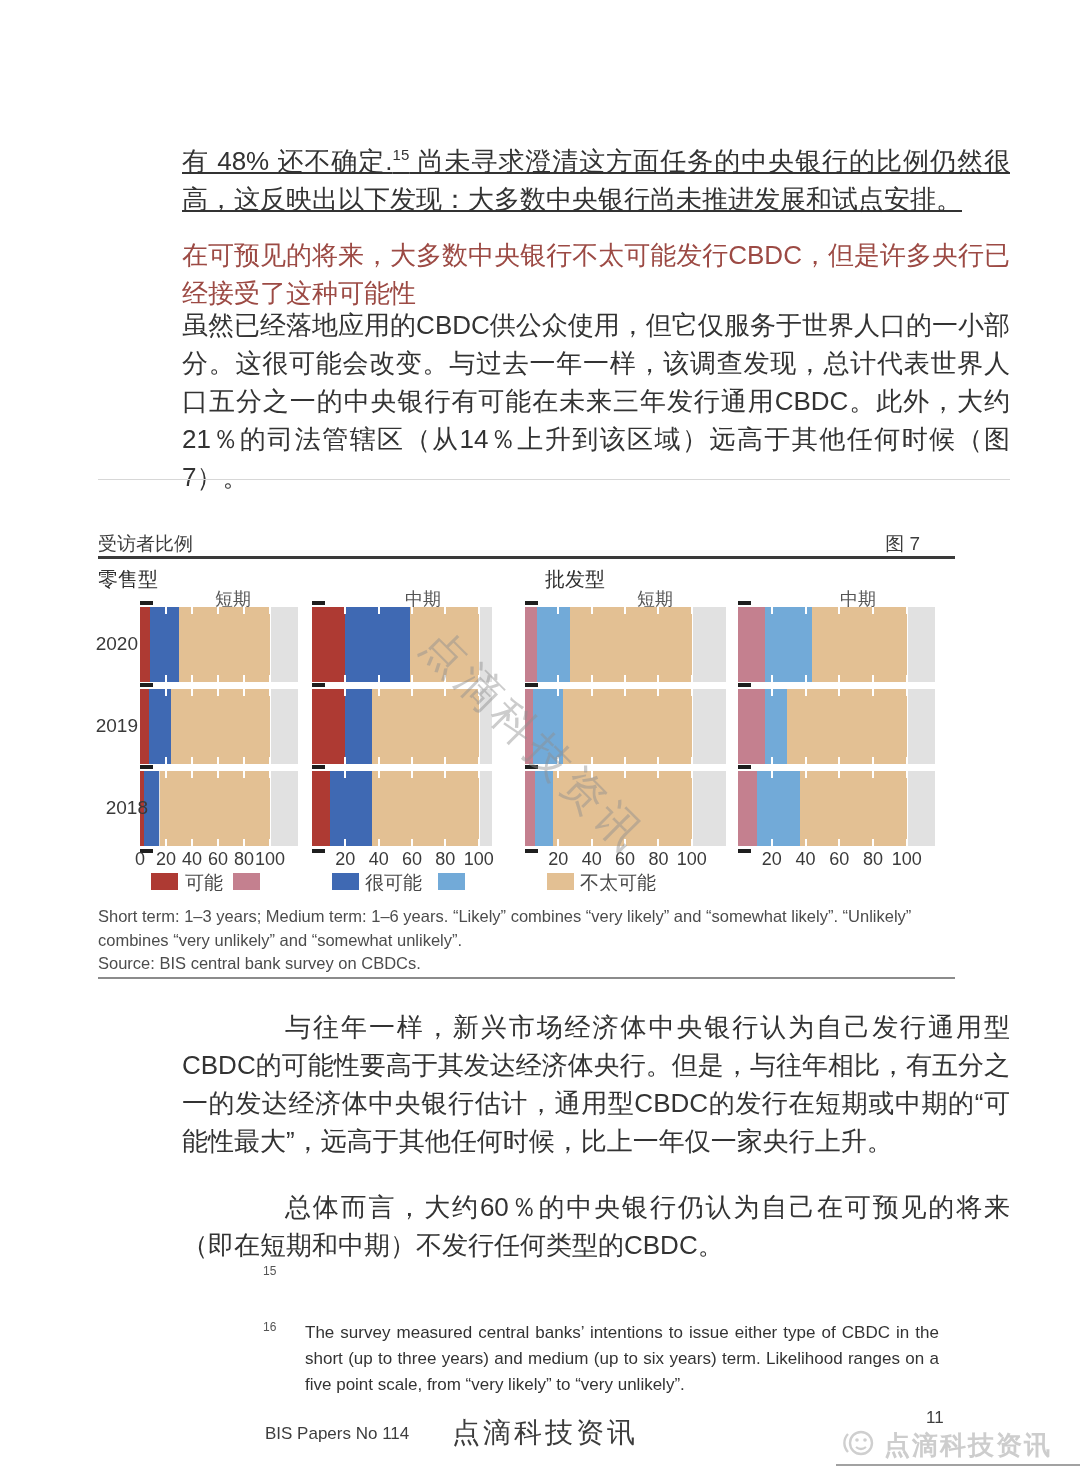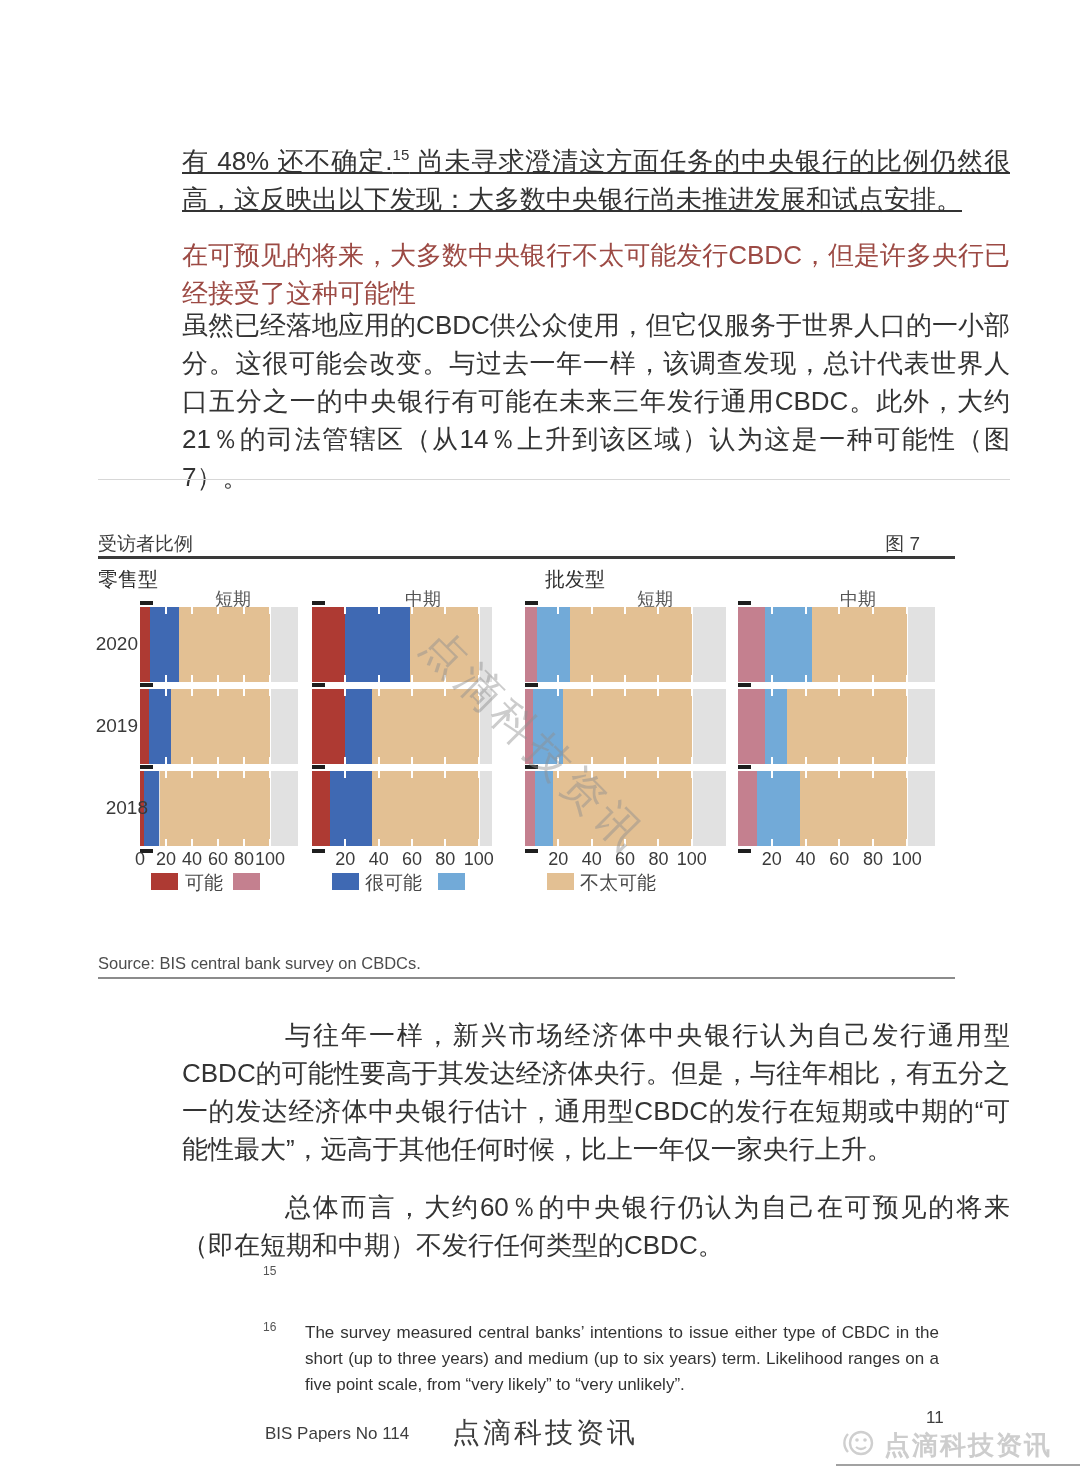--- a/index.html
+++ b/index.html
@@ -60,21 +60,21 @@
 </style>
 </head>
 <body>
 
 <div id="page">
 
   <p class="body-text" style="top:136px;text-decoration:underline;"><span>有 48% 还不确定.</span><sup>15</sup><span> 尚未寻求澄清这方面任务的中央银行的比例仍然很高，这反映出以下发现：大多数中央银行尚未推进发展和试点安排。</span></p>
 
   <p class="body-text red-heading" style="top:236px;">在可预见的将来，大多数中央银行不太可能发行CBDC，但是许多央行已经接受了这种可能性</p>
 
-  <p class="body-text" style="top:306px;">虽然已经落地应用的CBDC供公众使用，但它仅服务于世界人口的一小部分。这很可能会改变。与过去一年一样，该调查发现，总计代表世界人口五分之一的中央银行有可能在未来三年发行通用CBDC。此外，大约21％的司法管辖区（从14％上升到该区域）认为这是一种可能性（图7）。</p>
+  <p class="body-text" style="top:306px;">虽然已经落地应用的CBDC供公众使用，但它仅服务于世界人口的一小部分。这很可能会改变。与过去一年一样，该调查发现，总计代表世界人口五分之一的中央银行有可能在未来三年发行通用CBDC。此外，大约21％的司法管辖区（从14％上升到该区域）远高于其他任何时候（图7）。</p>
 
   <div class="hairline" style="left:98px; top:479px; width:912px;"></div>
 
   <div class="fig-sub" style="left:98px;">受访者比例</div>
   <div class="fig-sub" style="left:820px; width:100px; text-align:right;">图 7</div>
   <div class="fig-rule-top"></div>
 
   <div class="group-label" style="left:98px;">零售型</div>
   <div class="group-label" style="left:545px;">批发型</div>
 
@@ -368,24 +368,25 @@
       <div class="legend-swatch" style="left: 233px; background: rgb(196, 128, 143);"></div>
       <div class="legend-swatch" style="left: 332px; background: rgb(63, 105, 179);"></div>
       <div class="legend-label" style="left:365px;text-align:center;">很可能</div>
       <div class="legend-swatch" style="left: 438px; background: rgb(114, 170, 216);"></div>
       <div class="legend-swatch" style="left: 547px; background: rgb(227, 192, 147);"></div>
       <div class="legend-label" style="left:580px;">不太可能</div>
     </div>
 
   <div class="chart-watermark">点滴科技资讯</div>
 
+  <div class="fig-note">Short term: 1–3 years; Medium term: 1–6 years. “Likely” combines “very likely” and “somewhat likely”. “Unlikely” combines “very unlikely” and “somewhat unlikely”.</div>
   <div class="fig-source">Source: BIS central bank survey on CBDCs.</div>
   <div class="fig-rule-bottom"></div>
 
-  <p class="body-text indent" style="top:1008px;margin-top:8px;">与往年一样，新兴市场经济体中央银行认为自己发行通用型CBDC的可能性要高于其发达经济体央行。但是，与往年相比，有五分之一的发达经济体中央银行估计，通用型CBDC的发行在短期或中期的“可能性最大”，远高于其他任何时候，比上一年仅一家央行上升。</p>
+  <p class="body-text indent" style="top:1008px;">与往年一样，新兴市场经济体中央银行认为自己发行通用型CBDC的可能性要高于其发达经济体央行。但是，与往年相比，有五分之一的发达经济体中央银行估计，通用型CBDC的发行在短期或中期的“可能性最大”，远高于其他任何时候，比上一年仅一家央行上升。</p>
 
   <p class="body-text indent" style="top:1188px;">总体而言，大约60％的中央银行仍认为自己在可预见的将来（即在短期和中期）不发行任何类型的CBDC。</p>
 
   <span class="fn-num" style="top:1264px;">15</span>
 
   <span class="fn-num" style="top:1320px;">16</span>
   <p class="footnote" style="top:1320px;">The survey measured central banks’ intentions to issue either type of CBDC in the short (up to three years) and medium (up to six years) term. Likelihood ranges on a five point scale, from “very likely” to “very unlikely”.</p>
 
   <div class="footer-left">BIS Papers No 114</div>
   <div class="footer-center">点滴科技资讯</div>

